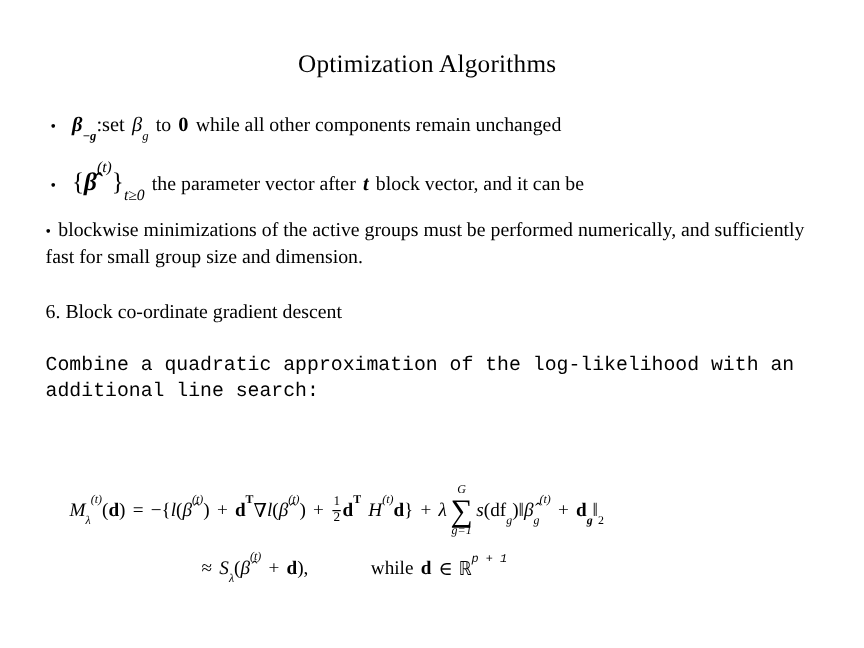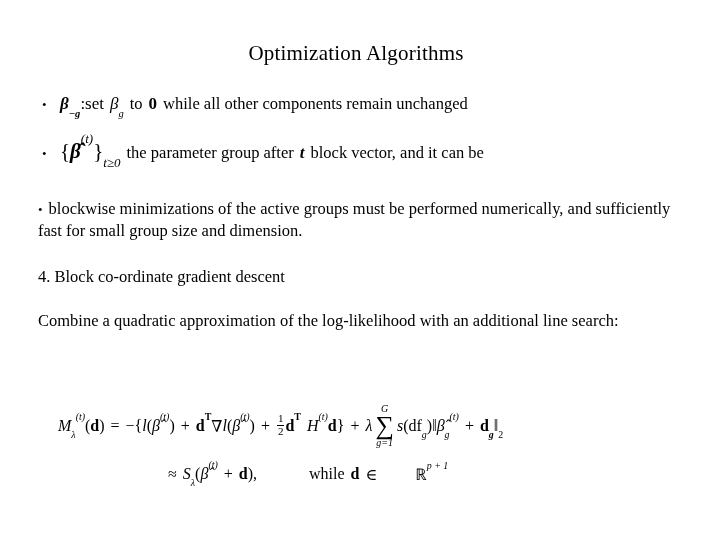--- a/index.html
+++ b/index.html
@@ -144,52 +144,51 @@
   .bigsum .lim {
     font-size: 10px;
     font-style: italic;
   }
   .bigsum .sym {
     font-size: 26px;
     font-style: normal;
     line-height: 0.9;
   }
   .blackboard {
-    font-family: Liberation Serif, serif;
-    font-style: normal;
-    margin-left: 32px;
+    font-family: Liberation Mono, monospace;
+    font-style: normal;
   }
   .sp { display: inline-block; width: 6px; }
   .sp-lg { display: inline-block; width: 26px; }
 </style>
 </head>
 <body>
 
 <div class="slide">
 
   <div class="slide-title">Optimization Algorithms</div>
 
   <div class="body-area">
 
     <div class="line bullet-row">
       <span class="dot">•</span>
       <span class="bullet-body"><span class="math bfi m-beta-neg"><span>β</span><sub>−g</sub></span><span class="mathup m-inline">:set</span><span class="sp"></span><span class="math m-inline"><span>β</span><sub>g</sub></span><span class="sp"></span><span>to</span><span class="sp"></span><span class="bf m-inline">0</span><span class="sp"></span><span>while all other components remain unchanged</span></span>
     </div>
 
     <div class="line bullet-row" style="margin-top:18px;">
       <span class="dot">•</span>
-      <span class="bullet-body"><span class="math m-small"><span class="mathup">{</span><span class="bfi">β̂</span><sup>(t)</sup><span class="mathup">}</span><sub>t≥0</sub></span><span class="sp"></span><span>the parameter group after</span><span class="sp"></span><span class="math bfi m-inline">t</span><span class="sp"></span><span>block vector, and it can be</span></span>
-    </div>
-
-
-    <div class="para" style="margin-top:34px;"><span class="dot" style="display:inline; padding-left:0; width:auto;">•</span><span class="sp"></span><span>blockwise minimizations of the active groups must be performed numerically, and sufficiently fast for small group size and dimension.</span></div>
-
-    <div class="para" style="margin-top:24px;">4. Block co-ordinate gradient descent</div>
-
-    <div class="para" style="margin-top:22px;">Combine a quadratic approximation of the log-likelihood with an additional line search:</div>
+      <span class="bullet-body"><span class="math m-small"><span class="mathup">{</span><span class="bfi">β̂</span><sup>(t)</sup><span class="mathup">}</span><sub>t≥0</sub></span><span class="sp"></span><span>the parameter vector after</span><span class="sp"></span><span class="math bfi m-inline">t</span><span class="sp"></span><span>block vector, and it can be</span></span>
+    </div>
+
+
+    <div class="para" style="margin-top:17px;"><span class="dot" style="display:inline; padding-left:0; width:auto;">•</span><span class="sp"></span><span>blockwise minimizations of the active groups must be performed numerically, and sufficiently fast for small group size and dimension.</span></div>
+
+    <div class="para" style="margin-top:24px;">6. Block co-ordinate gradient descent</div>
+
+    <div class="para" style="margin-top:22px;font-family:Liberation Mono, monospace;">Combine a quadratic approximation of the log-likelihood with an additional line search:</div>
 
   </div>
 
   <div class="equation-block">
 
     <div class="eq-line eq-line-1">
       <span class="math"><span>M</span><sub>λ</sub><sup>(t)</sup></span>
         <span class="mathup">(</span>
         <span class="bf">d</span>
         <span class="mathup">)</span>

